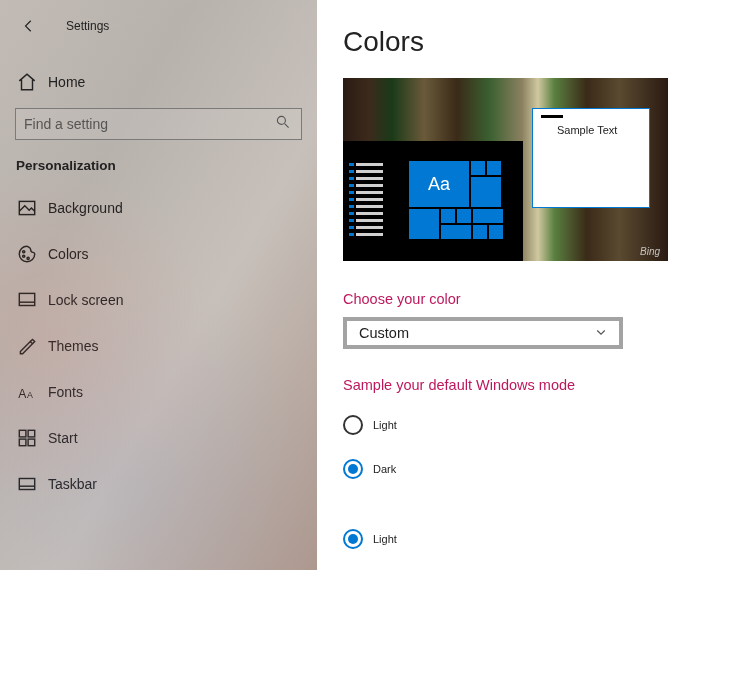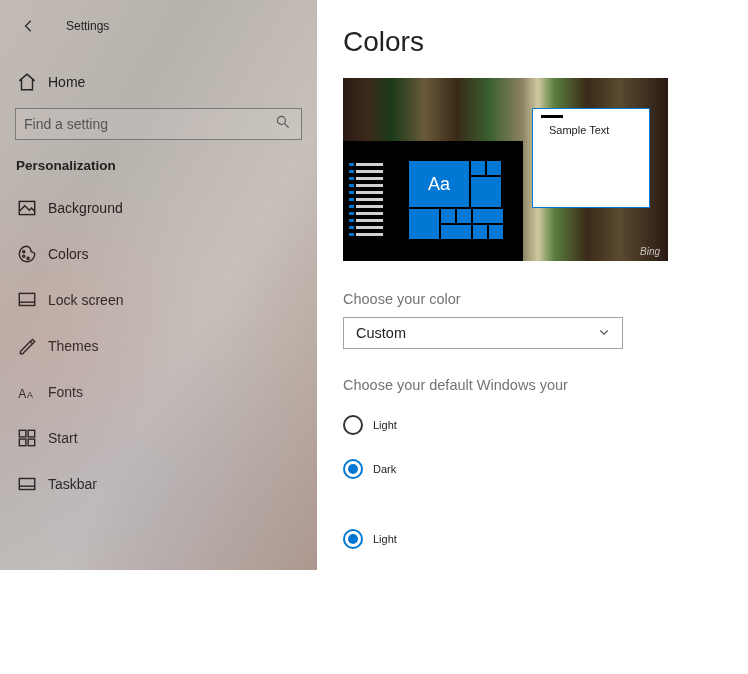--- a/index.html
+++ b/index.html
@@ -66,25 +66,25 @@
   .tb-lines .blue { width:5px; height:3px; background:#0078d4; margin-right:2px; }
   .tb-lines .gray { flex:1; height:3px; background:#d0d0d0; }
   .tile-group { position:absolute; left:66px; bottom:8px; width:100px; height:92px; }
   .tile-big { position:absolute; left:0; top:0; width:60px; height:46px; background:#0078d4; display:flex; align-items:center; justify-content:center; color:#fff; font-size:18px; }
   .tile-small { position:absolute; background:#0078d4; }
   .preview-window {
     position:absolute; right:18px; top:30px; width:118px; height:100px;
     background:#fff; border:1px solid #0078d4;
   }
   .pw-bar { width:22px; height:3px; background:#000; margin:6px 0 6px 8px; }
-  .pw-text { font-size:11px; color:#222; padding-left:16px; }
+  .pw-text { font-size:11px; color:#222; padding-left:24px; }
   .bing { position:absolute; right:8px; bottom:4px; color:rgba(255,255,255,0.7); font-size:10px; font-style:italic;text-align:center; }
-  .field-label { font-size: 14.5px; color: #737373; margin-bottom: 10px; margin-top: 11px; }
+  .field-label { font-size: 14.5px; color: #be185d; margin-bottom: 10px; margin-top: 11px; }
   .select {
-    width: 280px; height: 32px; border: 1px solid #a3a3a3;
+    width: 280px; height: 32px; border: 4px solid #a3a3a3;
     display:flex; align-items:center; justify-content:space-between;
     padding: 0 12px; font-size:14.5px; color:#222; margin-bottom: 28px;
     cursor: default;
   }
   .select svg { width:12px; height:12px; stroke:#555; fill:none; stroke-width:1.6; }
   .radio-group { margin-bottom: 26px; }
   .radio {
     display:flex; align-items:center; height:44px; cursor:default;
   }
   .radio .ring {
@@ -277,21 +277,21 @@
     <div class="field-label">Choose your color</div>
     <div class="select">
       <span>Custom</span>
       <span>
         <svg viewBox="0 0 16 16">
             <path d="M3 6 L8 11 L13 6"></path>
           </svg>
       </span>
     </div>
 
-    <div class="field-label">Choose your default Windows your</div>
+    <div class="field-label">Sample your default Windows mode</div>
     <div class="radio-group">
       <div class="radio">
         <span class="ring">
             <span class="dot"></span>
           </span>
         <span class="rlabel">Light</span>
       </div>
       <div class="radio sel">
         <span class="ring">
             <span class="dot"></span>

